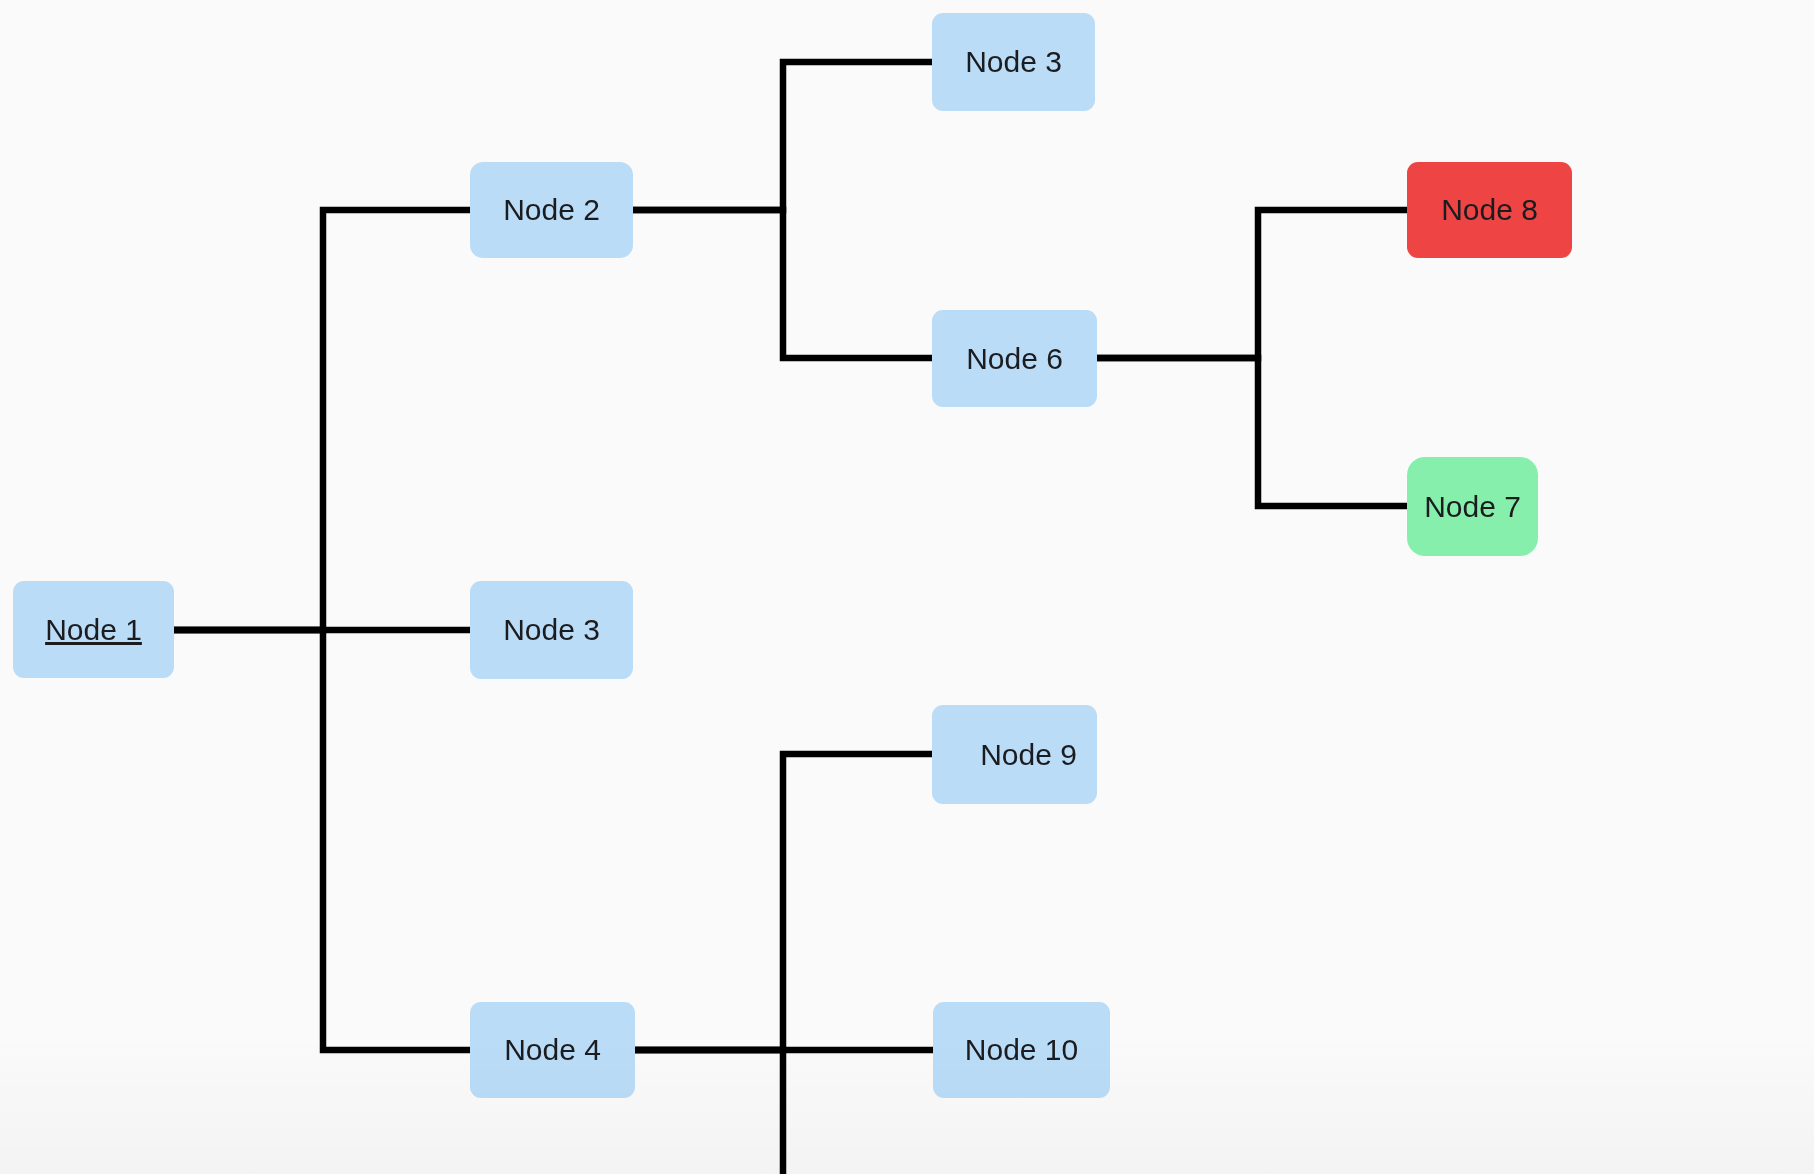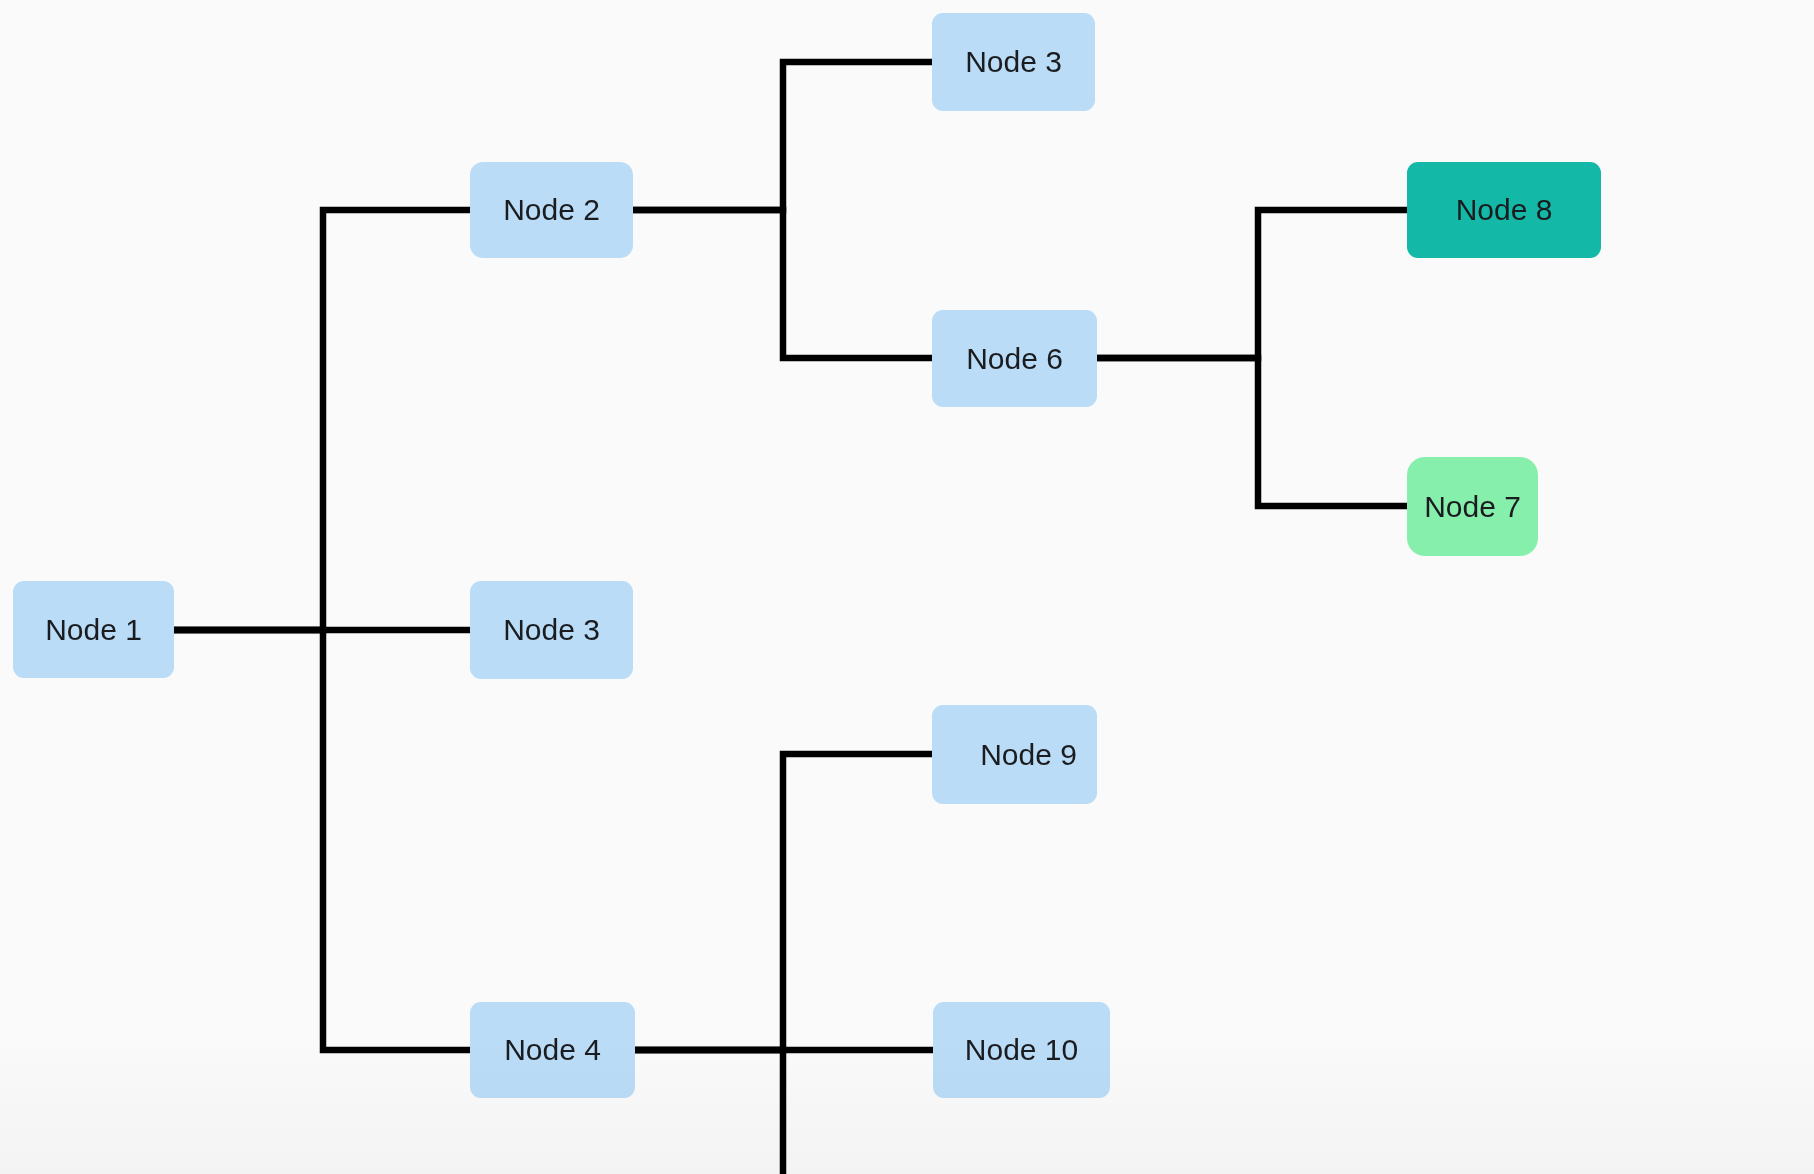--- a/index.html
+++ b/index.html
@@ -63,41 +63,41 @@
       <polyline points="633,210 783,210 783,62 932,62" class="edge" stroke="#000000" stroke-width="6.5"></polyline>
       <polyline points="633,210 783,210 783,358 932,358" class="edge" stroke="#000000" stroke-width="6.5"></polyline>
       <polyline points="1097,358 1258,358 1258,210 1407,210" class="edge" stroke="#000000" stroke-width="6.5"></polyline>
       <polyline points="1097,358 1258,358 1258,506 1407,506" class="edge" stroke="#000000" stroke-width="6.5"></polyline>
       <polyline points="635,1050 783,1050 783,754 932,754" class="edge" stroke="#000000" stroke-width="6.5"></polyline>
       <polyline points="635,1050 933,1050" class="edge" stroke="#000000" stroke-width="6.5"></polyline>
       <polyline points="635,1050 783,1050 783,1180" class="edge" stroke="#000000" stroke-width="6.5"></polyline>
     </svg>
   <div id="nodes">
       <div class="node" style="left: 13px; top: 581px; width: 161px; height: 97px; background: rgb(186, 220, 247); border-radius: 11px;">
-        <span class="node-label" style="color: rgb(26, 28, 31);">Node 1</span>
+        <span class="node-label" style="color: rgb(26, 28, 31); text-decoration: underline;">Node 1</span>
       </div>
       <div class="node" style="left: 470px; top: 162px; width: 163px; height: 96px; background: rgb(186, 220, 247); border-radius: 13px;">
         <span class="node-label" style="color: rgb(26, 28, 31);">Node 2</span>
       </div>
       <div class="node" style="left: 470px; top: 581px; width: 163px; height: 98px; background: rgb(186, 220, 247); border-radius: 11px;">
         <span class="node-label" style="color: rgb(26, 28, 31);">Node 3</span>
       </div>
       <div class="node" style="left: 470px; top: 1002px; width: 165px; height: 96px; background: rgb(186, 220, 247); border-radius: 11px;">
         <span class="node-label" style="color: rgb(26, 28, 31);">Node 4</span>
       </div>
       <div class="node" style="left: 932px; top: 13px; width: 163px; height: 98px; background: rgb(186, 220, 247); border-radius: 11px;">
         <span class="node-label" style="color: rgb(26, 28, 31);">Node 3</span>
       </div>
       <div class="node" style="left: 932px; top: 310px; width: 165px; height: 97px; background: rgb(186, 220, 247); border-radius: 11px;">
         <span class="node-label" style="color: rgb(26, 28, 31);">Node 6</span>
       </div>
       <div class="node" style="left: 1407px; top: 457px; width: 131px; height: 99px; background: #86efac; border-radius: 18px;">
         <span class="node-label" style="color: rgb(26, 28, 31);">Node 7</span>
       </div>
-      <div class="node" style="left: 1407px; top: 162px; width: 194px; height: 96px; background: #14b8a6; border-radius: 11px;">
+      <div class="node" style="left: 1407px; top: 162px; width: 165px; height: 96px; background: #ef4444; border-radius: 11px;">
         <span class="node-label" style="color: rgb(26, 28, 31);">Node 8</span>
       </div>
       <div class="node" style="left: 932px; top: 705px; width: 165px; height: 99px; background: rgb(186, 220, 247); border-radius: 11px; padding-left: 28px;">
         <span class="node-label" style="color: rgb(26, 28, 31);">Node 9</span>
       </div>
       <div class="node" style="left: 933px; top: 1002px; width: 177px; height: 96px; background: rgb(186, 220, 247); border-radius: 11px;">
         <span class="node-label" style="color: rgb(26, 28, 31);">Node 10</span>
       </div>
     </div>
 </div>

